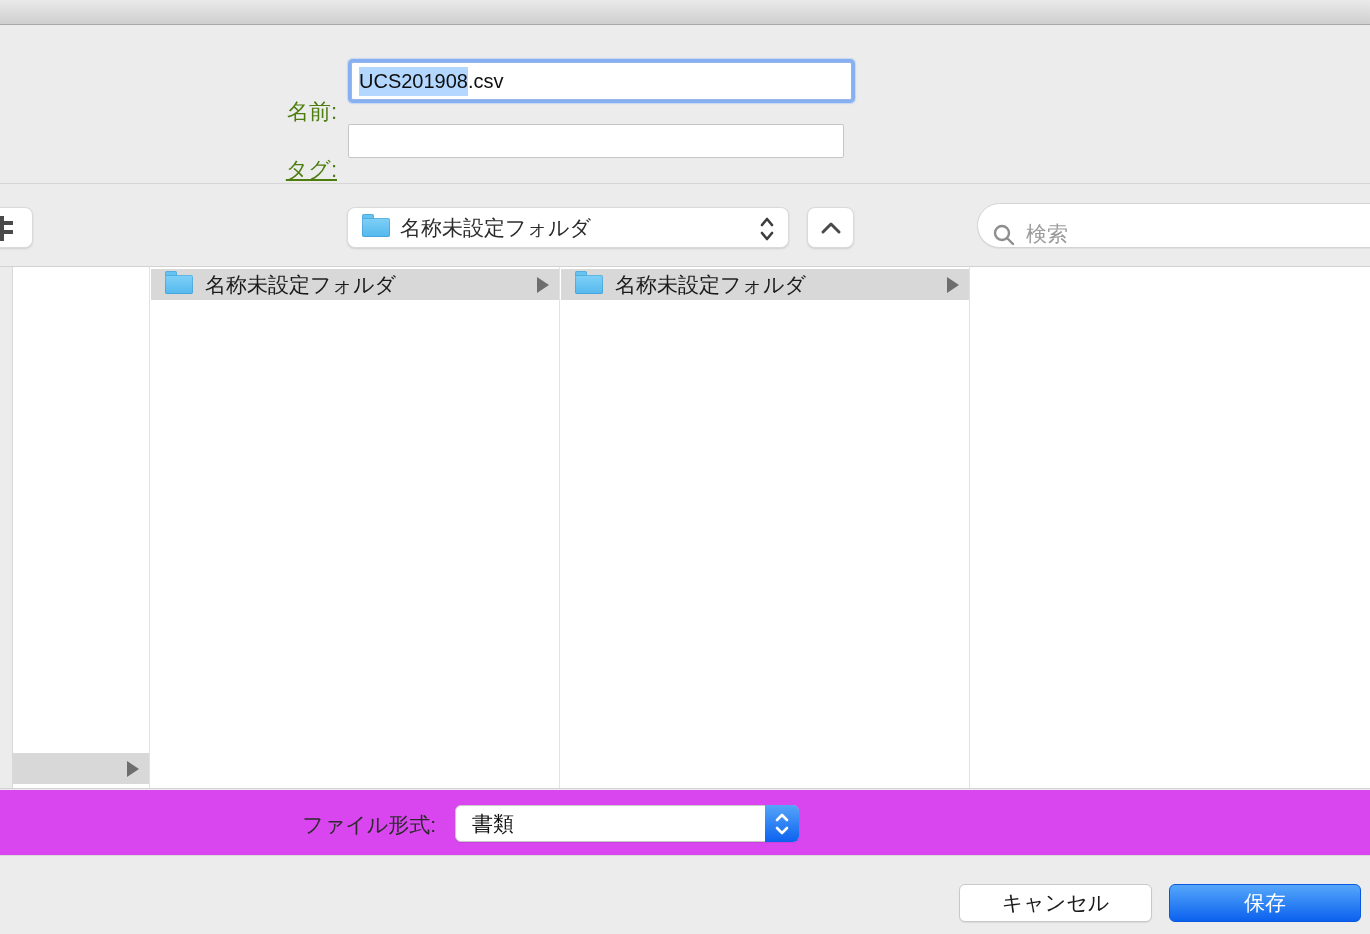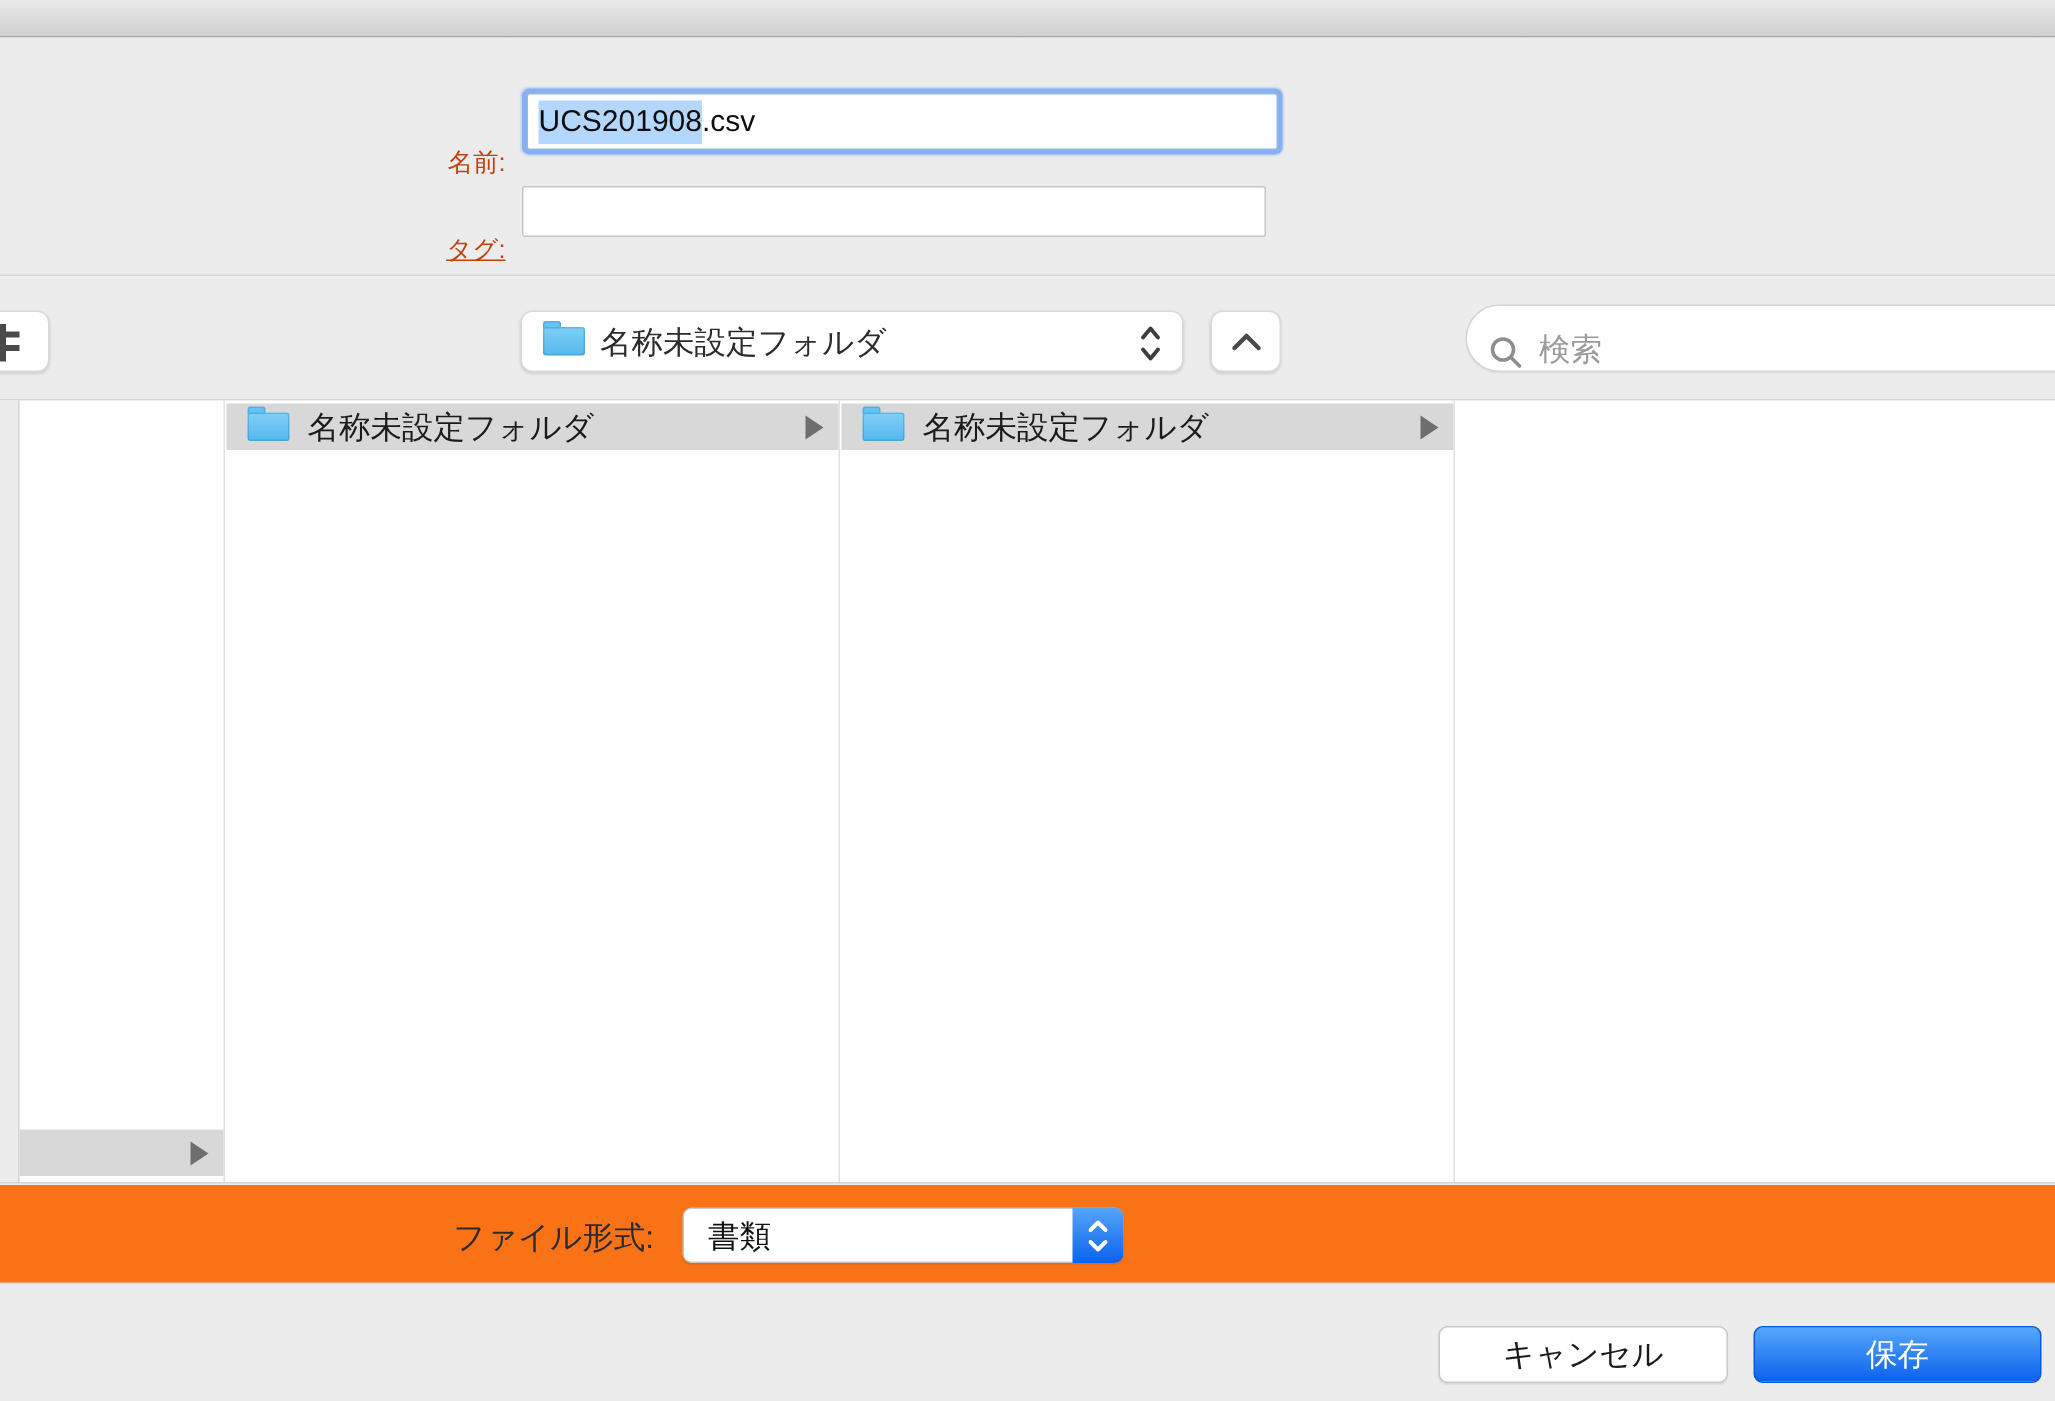--- a/index.html
+++ b/index.html
@@ -14,21 +14,21 @@
     position:absolute;left:0;top:0;width:1370px;height:24px;
     background:linear-gradient(#eaeaea,#cfcfcf);
     border-bottom:1px solid #a8a8a8;
   }
   
   .form-section{
     position:absolute;left:0;top:25px;width:1370px;height:158px;
     background:#ececec;border-bottom:1px solid #d6d6d6;
   }
   .field-label{
-    position:absolute;text-align:right;font-size:17px;color:#c2410c;
+    position:absolute;text-align:right;font-size:22px;color:#4d7c0f;
   }
   .name-label{left:0;top:72px;width:337px;}
   .tags-label{left:0;top:130px;width:337px;text-decoration:underline;}
   .name-field{
     position:absolute;left:351px;top:37px;width:492px;height:36px;
     background:#fff;border:1px solid #97b6e8;border-radius:2px;
     box-shadow:0 0 0 3px rgba(100,155,243,.65),0 0 1px 4px rgba(130,175,245,.35);
     display:flex;align-items:center;padding-left:7px;
     font-size:20px;color:#0e0e0e;white-space:nowrap;overflow:hidden;
   }
@@ -100,25 +100,25 @@
   .brow .row-label{font-size:21px;color:#1a1a1a;margin-left:12px;white-space:nowrap;flex:1;overflow:hidden;}
   .brow-top{top:2px;}
   .brow-bottom{bottom:4px;}
   .disclosure{
     width:0;height:0;margin-right:10px;flex:0 0 auto;
     border-left:12px solid #6e6e6e;border-top:8px solid transparent;border-bottom:8px solid transparent;
   }
   
   .format-bar{
     position:absolute;left:0;top:790px;width:1370px;height:66px;
-    background:#f97316;border-bottom:1px solid #d9d9d9;box-sizing:border-box;
+    background:#d946ef;border-bottom:1px solid #d9d9d9;box-sizing:border-box;
   }
   .format-label{position:absolute;left:0;top:21px;width:436px;text-align:right;font-size:21px;color:#2b2b2b;}
   .format-popup{
-    position:absolute;left:455px;top:15px;width:294px;height:37px;
+    position:absolute;left:455px;top:15px;width:344px;height:37px;
     background:#fff;border:1px solid #c8c8c8;border-radius:6px;box-sizing:border-box;
     display:flex;align-items:center;cursor:default;
     box-shadow:0 1px 1px rgba(0,0,0,.08);
     gap:18px;
   }
   .format-popup .pop-value{font-size:21px;color:#111;margin-left:16px;flex:1;}
   .pop-capsule{
     width:34px;height:37px;margin:-1px -1px -1px 0;border-radius:0 6px 6px 0;
     background:linear-gradient(#55a5f9,#0c62ef);
     display:flex;align-items:center;justify-content:center;flex:0 0 auto;

